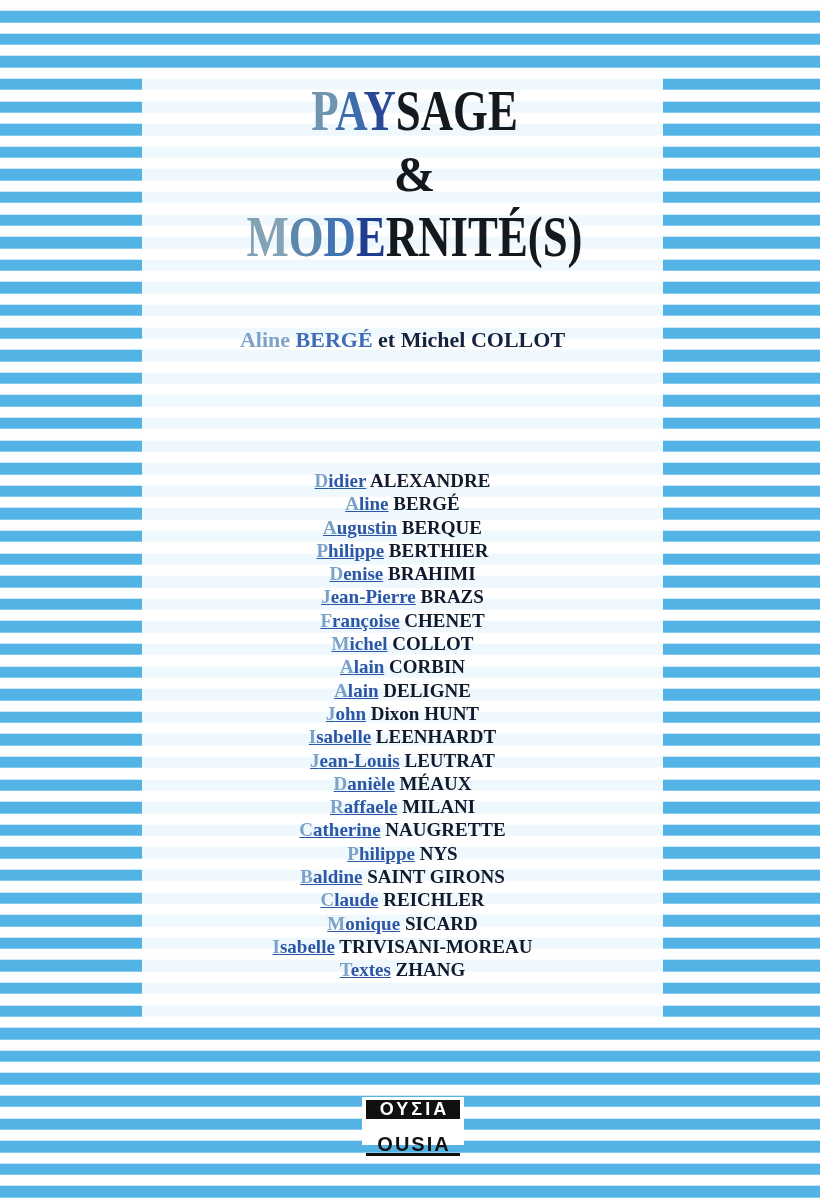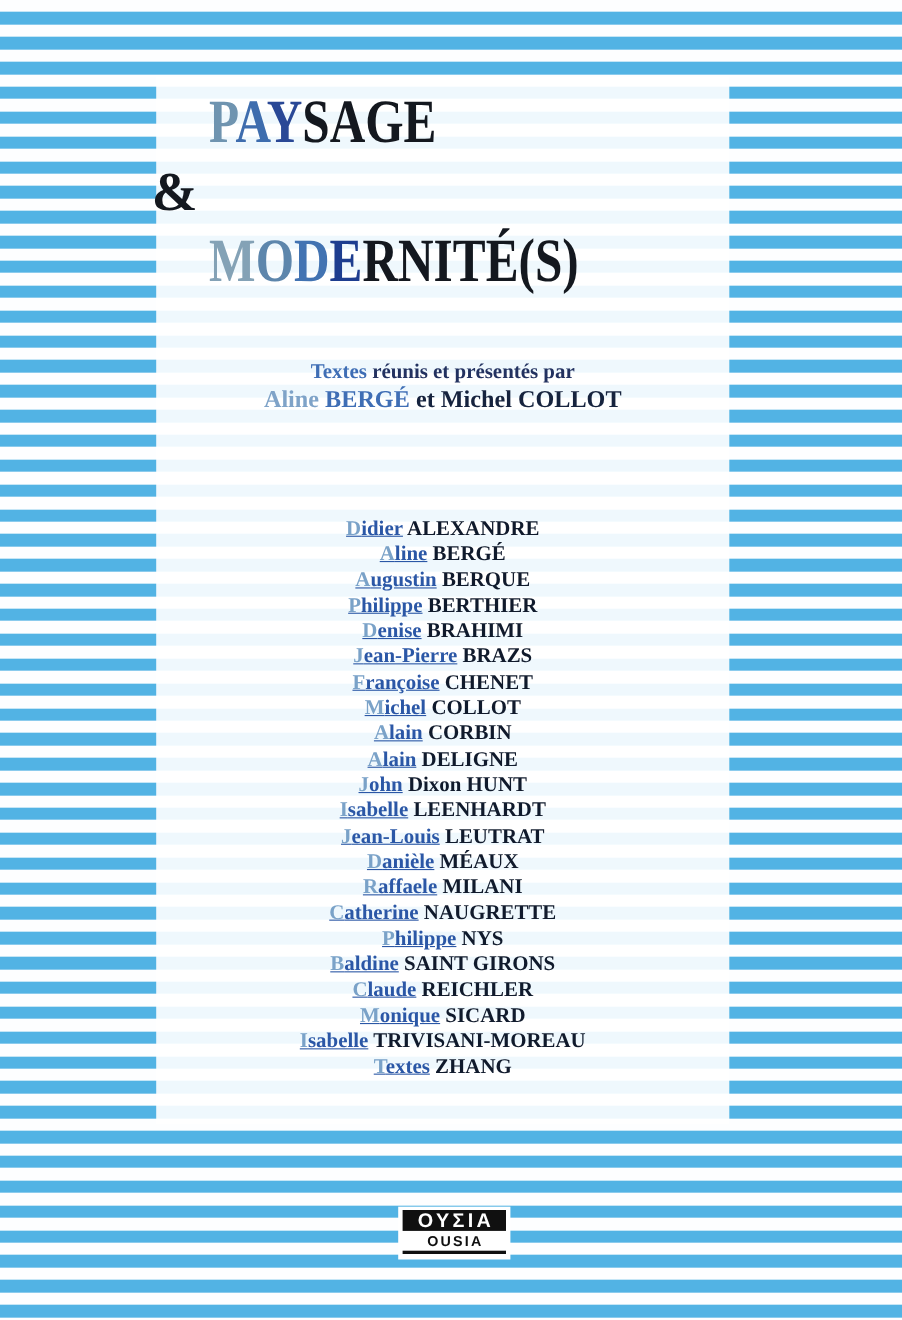--- a/index.html
+++ b/index.html
@@ -17,21 +17,22 @@
     background-position:0 -0.3px;
     font-family:"Liberation Serif","DejaVu Serif",serif;
   }
   
   .panel{
     position:absolute;
     left:142px;top:70px;width:521px;height:952px;
     background:rgba(255,255,255,0.91);
   }
   .title-block{
-    position:absolute;left:138px;top:80px;width:521px;
+    position:absolute;left:154px;top:80px;width:521px;
+    text-align:center;
   }
   .title-line{
     font-weight:bold;
     font-size:56px;line-height:62px;
     letter-spacing:0px;
     transform:scaleX(0.80);
     transform-origin:50% 50%;
     white-space:nowrap;
   }
   .amp-line{
@@ -72,40 +73,40 @@
     height:19px;
     display:flex;align-items:center;justify-content:center;
     font-family:"Liberation Sans","DejaVu Sans",sans-serif;
     font-weight:bold;font-size:18px;letter-spacing:3px;
     padding-left:3px; 
   }
   .logo-latin{
     height:18px;color:#101010;
     display:flex;align-items:center;justify-content:center;
     font-family:"Liberation Sans","DejaVu Sans",sans-serif;
-    font-weight:bold;font-size:13px;letter-spacing:2px;
+    font-weight:bold;font-size:20px;letter-spacing:2px;
     padding-left:2px;
+    margin-top:16px;
   }
   .logo-rule{height:3px;background:#101010;}
 </style>
 </head>
 <body>
 
 <div id="cover">
 
   <div class="panel"></div>
 
   <div class="title-block">
     <div class="title-line"><span class="c-p">P</span><span class="c-a">A</span><span class="c-y">Y</span><span class="c-dark">SAGE</span></div>
     <div class="amp-line">&amp;</div>
     <div class="title-line"><span class="c-m">M</span><span class="c-o">O</span><span class="c-d">D</span><span class="c-e">E</span><span class="c-dark">RNITÉ(S)</span></div>
   </div>
 
   <div class="byline">
-    <div class="byline-1"><span class="hl">Textes</span><span> réunis et présentés par</span></div>
     <div class="byline-2"><span class="lt">Aline</span><span class="md"> BERGÉ</span><span> et Michel COLLOT</span></div>
   </div>
 
   <ul class="contributors">
       <li><span class="given">Didier</span> <span class="family">ALEXANDRE</span></li>
       <li><span class="given">Aline</span> <span class="family">BERGÉ</span></li>
       <li><span class="given">Augustin</span> <span class="family">BERQUE</span></li>
       <li><span class="given">Philippe</span> <span class="family">BERTHIER</span></li>
       <li><span class="given">Denise</span> <span class="family">BRAHIMI</span></li>
       <li><span class="given">Jean-Pierre</span> <span class="family">BRAZS</span></li>

